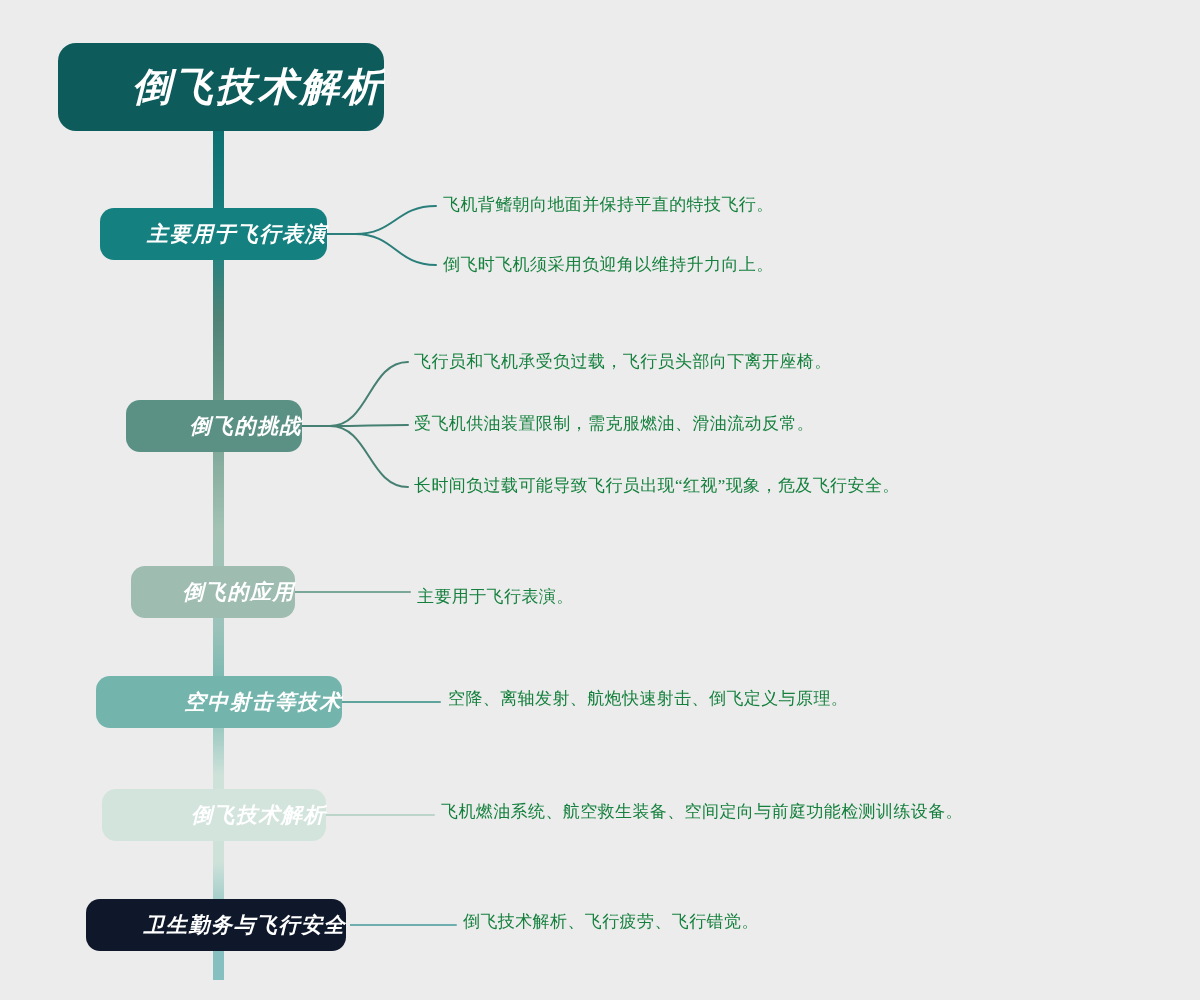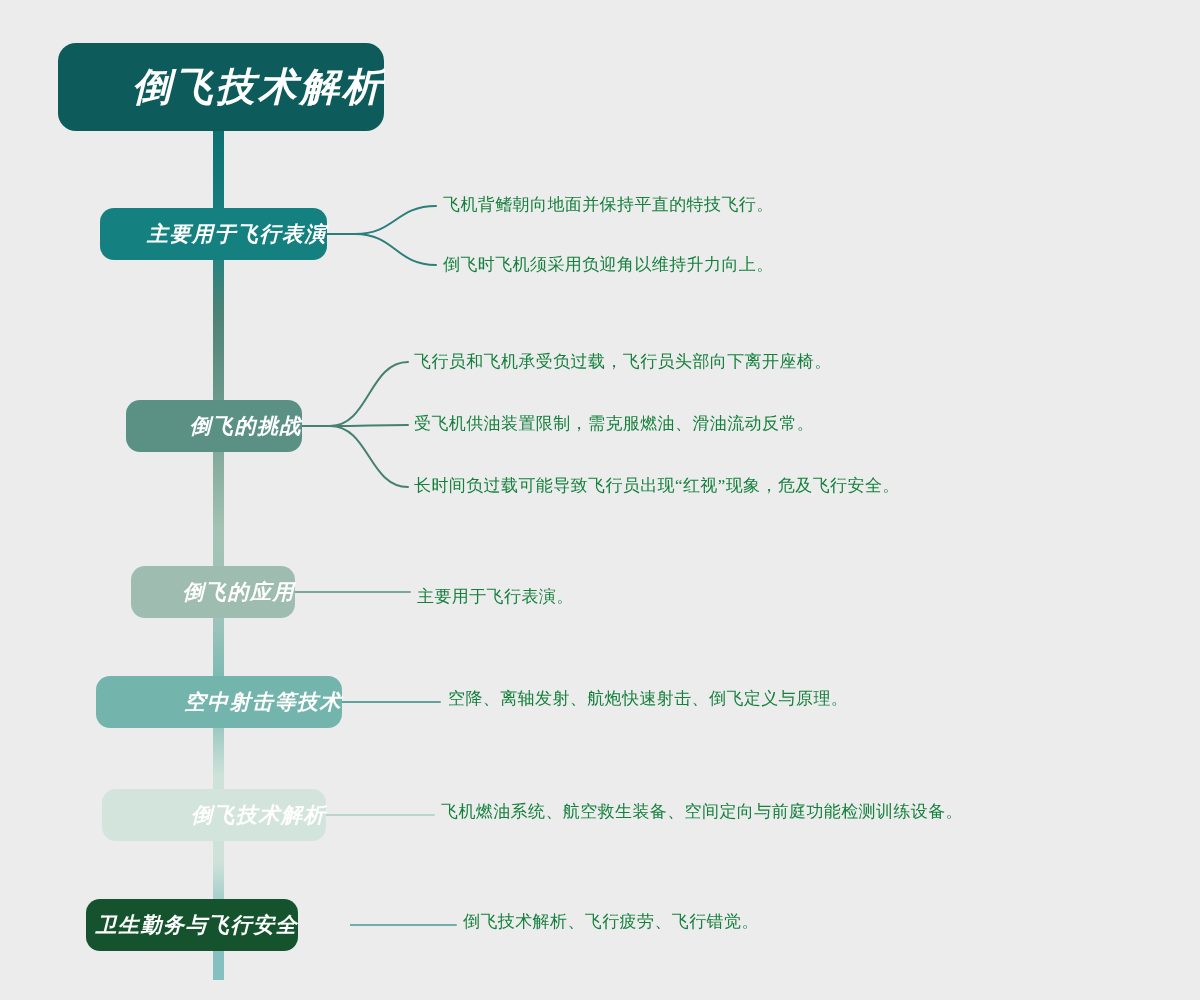--- a/index.html
+++ b/index.html
@@ -129,18 +129,18 @@
       </div>
       <div class="leaf" style="left: 417px; top: 588px;">主要用于飞行表演。</div>
       <div class="node branch" style="left: 96px; top: 676px; width: 246px; height: 52px; background: rgb(115, 181, 173);">
         <span>空中射击等技术</span>
       </div>
       <div class="leaf" style="left: 448px; top: 690px;">空降、离轴发射、航炮快速射击、倒飞定义与原理。</div>
       <div class="node branch" style="left: 102px; top: 789px; width: 224px; height: 52px; background: rgb(211, 228, 220);">
         <span>倒飞技术解析</span>
       </div>
       <div class="leaf" style="left: 441px; top: 803px;">飞机燃油系统、航空救生装备、空间定向与前庭功能检测训练设备。</div>
-      <div class="node branch" style="left: 86px; top: 899px; width: 212px; height: 52px; background: #14532d;">
+      <div class="node branch" style="left: 86px; top: 899px; width: 260px; height: 52px; background: #0f172a;">
         <span>卫生勤务与飞行安全</span>
       </div>
       <div class="leaf" style="left: 463px; top: 913px;">倒飞技术解析、飞行疲劳、飞行错觉。</div>
     </div>
 </div>
 
 </body></html>

